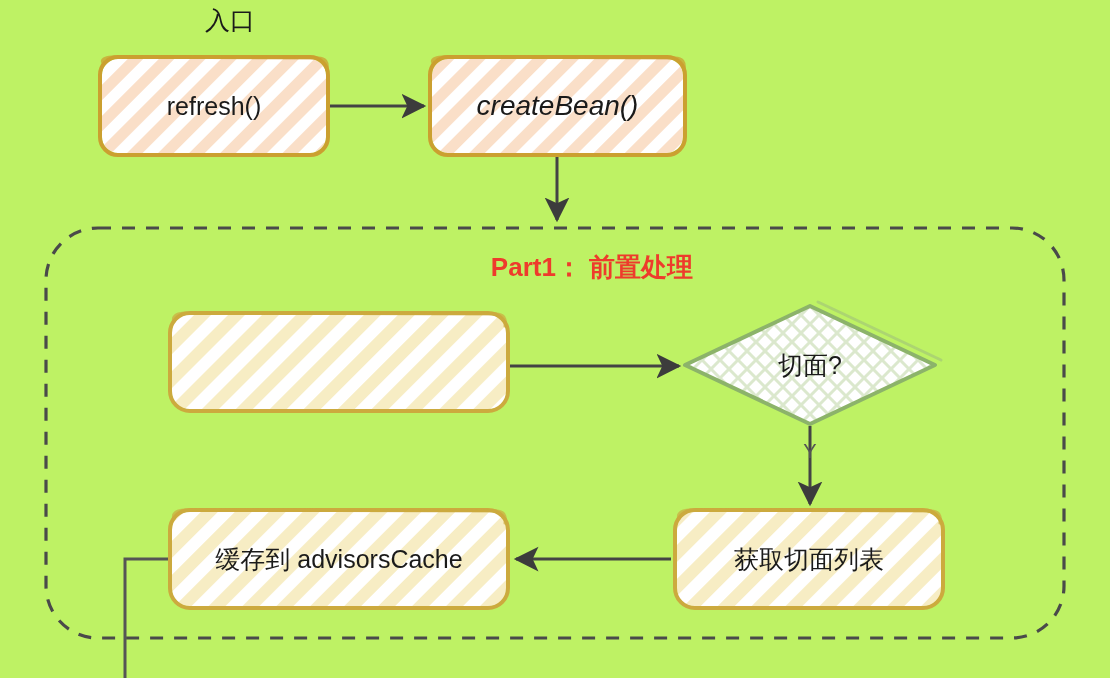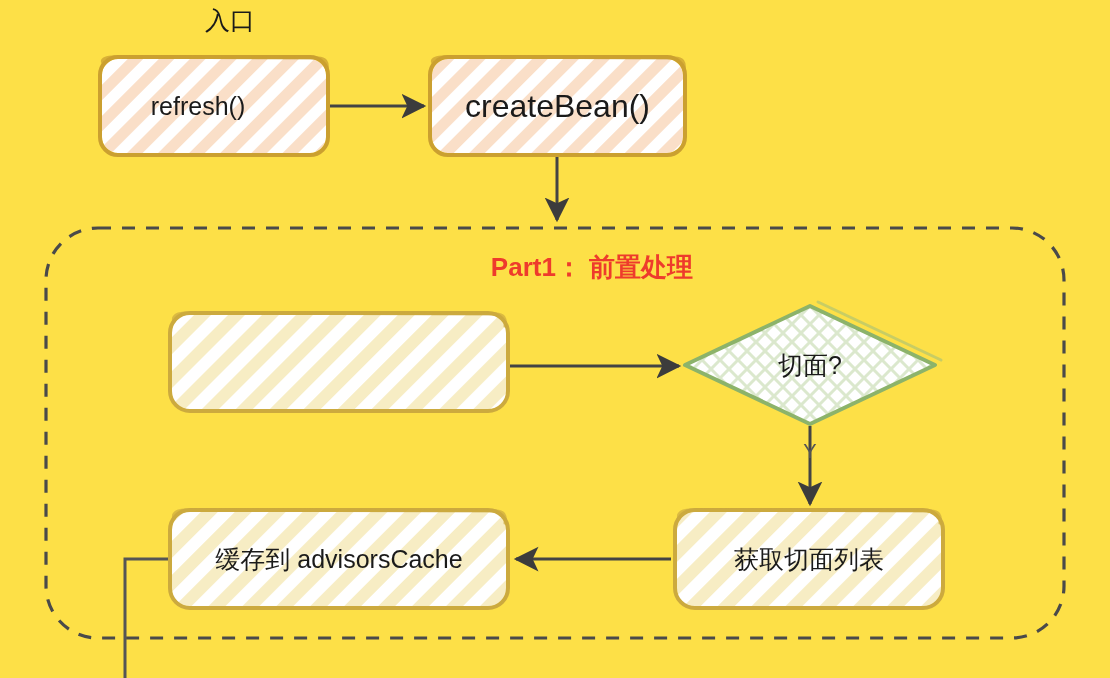--- a/index.html
+++ b/index.html
@@ -7,21 +7,21 @@
     padding: 0;
     background: #ffffff;
   }
   body {
     font-family: "Liberation Sans", sans-serif;
   }
   #canvas {
     position: relative;
     width: 1110px;
     height: 678px;
-    background: #fde047;
+    background: #bef264;
     overflow: hidden;
   }
   svg.layer {
     position: absolute;
     left: 0;
     top: 0;
     width: 1110px;
     height: 678px;
   }
   .node-label {
@@ -34,32 +34,33 @@
     pointer-events: none;
   }
   .lbl-entry {
     left: 150px;
     top: 0px;
     width: 160px;
     height: 40px;
     font-size: 25px;
   }
   .lbl-refresh {
-    left: 84px;
+    left: 100px;
     top: 57px;
     width: 228px;
     height: 98px;
     font-size: 25px;
   }
   .lbl-createbean {
     left: 430px;
     top: 57px;
     width: 255px;
     height: 98px;
-    font-size: 32px;
+    font-size: 28px;
+    font-style: italic;
   }
   .lbl-part1 {
     left: 432px;
     top: 248px;
     width: 320px;
     height: 38px;
     font-size: 26px;
     font-weight: bold;
     color: #ee3b2c;
   }

